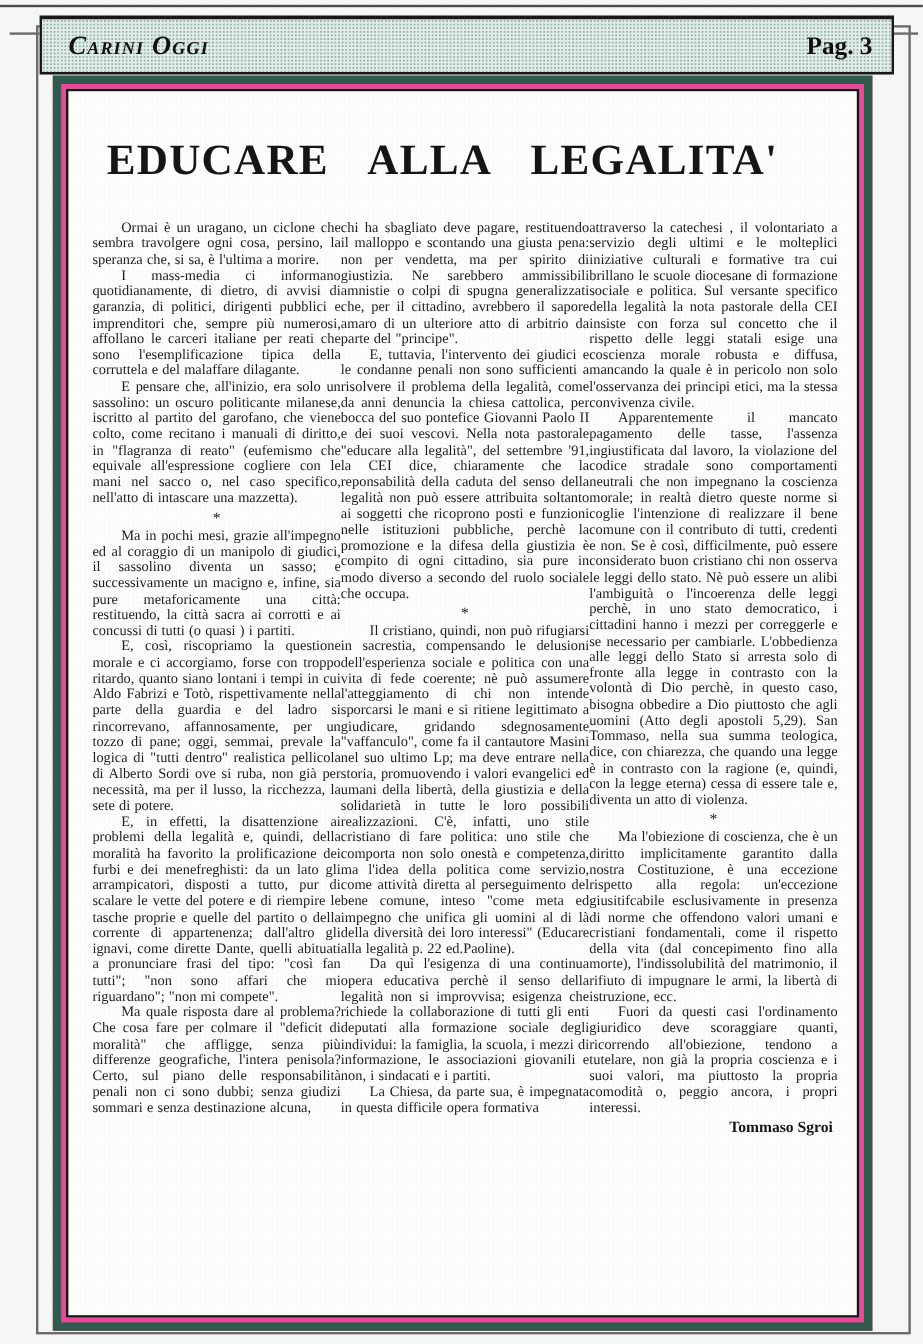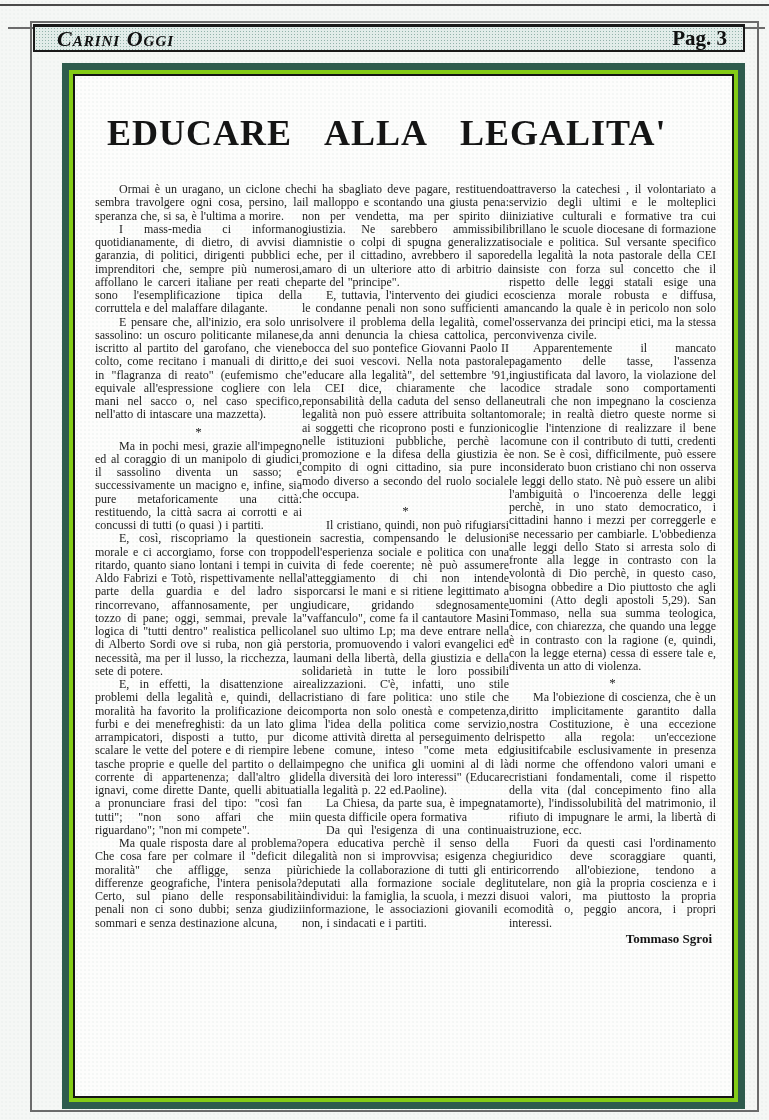--- a/index.html
+++ b/index.html
@@ -11,37 +11,37 @@
     background-size:4px 4px;
   }
   .top-rule{position:absolute;top:4px;left:0;width:769px;height:2px;background:#4a4a4a;}
   .page-frame{position:absolute;left:30px;top:21px;width:729px;height:1091px;
     border:2px solid #6b6b6b;box-sizing:border-box;}
   .tick{position:absolute;top:27px;height:2px;background:#6b6b6b;}
   .tick-left{left:8px;width:25px;}
   .tick-right{left:743px;width:22px;}
 
   .header-bar{
-    position:absolute;left:33px;top:24px;width:712px;height:28px;box-sizing:border-box;
+    position:absolute;left:33px;top:13px;width:712px;height:49px;box-sizing:border-box;
     border:2px solid #191919;border-top-width:3px;
     background-color:#e2ece9;
     background-image:radial-gradient(circle,#93b3ab 0.8px, transparent 1px);
     background-size:3px 3px;
     display:flex;align-items:center;justify-content:space-between;
     padding:0 16px 0 22px;
   }
   .masthead{
     font-style:italic;font-weight:bold;font-variant:small-caps;
     font-size:22px;letter-spacing:1px;color:#101010;
   }
   .page-label{font-weight:bold;font-size:21px;color:#101010;}
 
   .content-box{
-    position:absolute;left:62px;top:63px;width:683px;height:1046px;box-sizing:border-box;
-    border:7px solid #2e5b4d;background:#84cc16;
+    position:absolute;left:44px;top:63px;width:683px;height:1046px;box-sizing:border-box;
+    border:7px solid #2e5b4d;background:#ec4899;
   }
   .inner-frame{
     position:absolute;inset:4px;border:2px solid #151515;
     background-color:#fdfdfc;
     background-image:radial-gradient(circle, rgba(130,165,155,0.14) 0.6px, transparent 0.8px);
     background-size:4px 4px;
   }
   .article{position:absolute;inset:0;padding:28px 16px 8px 20px;box-sizing:border-box;}
 
   .title{margin:4px 0 0 12px;color:#151515;}
@@ -90,22 +90,22 @@
             <p class="indent">Ma in pochi mesi, grazie all'impegno ed al coraggio di un manipolo di giudici, il sassolino diventa un sasso; e successivamente un macigno e, infine, sia pure metaforicamente  una città: restituendo, la città sacra ai corrotti e ai concussi di tutti  (o quasi ) i partiti.</p>
             <p class="indent">E, così, riscopriamo la questione morale e ci accorgiamo, forse con troppo ritardo, quanto siano lontani i tempi in cui Aldo Fabrizi e Totò, rispettivamente nella parte della guardia e del ladro si rincorrevano, affannosamente, per un tozzo di pane; oggi, semmai, prevale la logica di "tutti dentro" realistica pellicola di Alberto Sordi ove si ruba, non già per necessità, ma per il lusso, la ricchezza, la sete di potere.</p>
             <p class="indent">E, in effetti, la disattenzione ai problemi della legalità e, quindi, della moralità ha favorito la prolificazione dei furbi e dei menefreghisti: da un lato gli arrampicatori, disposti a tutto, pur di scalare le vette del potere e di riempire le tasche proprie  e quelle del partito o della corrente di appartenenza; dall'altro gli ignavi, come dirette Dante, quelli abituati a pronunciare frasi del tipo: "così fan tutti"; "non sono affari che mi riguardano"; "non mi compete".</p>
             <p class="indent">Ma quale risposta dare al problema? Che cosa fare per colmare il "deficit di moralità" che affligge, senza più differenze geografiche, l'intera penisola? Certo, sul piano delle responsabilità penali non ci sono dubbi; senza giudizi sommari e senza destinazione alcuna,</p>
           </div>
           <div class="column">
             <p class="noindent">chi ha sbagliato deve pagare, restituendo il malloppo e scontando una giusta pena: non per vendetta, ma per spirito di giustizia. Ne  sarebbero ammissibili amnistie o colpi di spugna generalizzati che, per il cittadino, avrebbero il sapore amaro di un ulteriore atto di arbitrio da parte del "principe".</p>
             <p class="indent">E, tuttavia, l'intervento dei giudici e le condanne penali non sono sufficienti a risolvere il problema della legalità, come da anni denuncia la chiesa cattolica, per bocca del suo pontefice Giovanni Paolo II e dei  suoi vescovi. Nella nota pastorale  "educare alla legalità", del settembre '91, la CEI dice, chiaramente che la reponsabilità della caduta del senso della legalità non può essere attribuita soltanto ai soggetti che ricoprono posti e funzioni nelle istituzioni pubbliche, perchè la promozione e la difesa della giustizia  è compito di ogni cittadino, sia pure in modo diverso a secondo del ruolo sociale che occupa.</p>
             <div class="sep">*</div>
             <p class="indent">Il cristiano, quindi, non può rifugiarsi in sacrestia, compensando le delusioni dell'esperienza sociale e politica con una vita di fede coerente; nè può assumere  l'atteggiamento di chi non intende sporcarsi le mani e si ritiene legittimato a giudicare, gridando sdegnosamente "vaffanculo", come fa il cantautore Masini nel suo ultimo Lp; ma deve entrare nella storia, promuovendo i valori evangelici ed umani della libertà, della giustizia e della solidarietà in tutte le loro possibili realizzazioni. C'è,  infatti, uno stile cristiano di fare politica: uno stile che comporta non solo onestà e competenza, ma l'idea della politica come servizio, come attività diretta al perseguimento del bene comune, inteso "come meta ed impegno che unifica gli uomini al di là della diversità dei loro interessi" (Educare alla legalità p. 22 ed.Paoline).</p>
+            <p class="indent">Da quì l'esigenza di una continua opera educativa perchè il senso della legalità non si improvvisa; esigenza che richiede la collaborazione di tutti gli enti deputati alla formazione sociale degli individui: la famiglia, la scuola, i mezzi di informazione, le associazioni giovanili e non, i sindacati e i partiti.</p>
             <p class="indent">La Chiesa, da parte sua, è impegnata in questa difficile opera formativa</p>
-            <p class="indent">Da quì l'esigenza di una continua opera educativa perchè il senso della legalità non si improvvisa; esigenza che richiede la collaborazione di tutti gli enti deputati alla formazione sociale degli individui: la famiglia, la scuola, i mezzi di informazione, le associazioni giovanili e non, i sindacati e i partiti.</p>
           </div>
           <div class="column">
             <p class="noindent">attraverso la catechesi , il volontariato a servizio degli ultimi e le molteplici iniziative culturali e formative tra cui brillano le scuole diocesane di formazione sociale e politica. Sul versante specifico della legalità la nota pastorale della CEI   insiste con forza sul concetto che il rispetto delle leggi statali esige una coscienza morale robusta e diffusa, mancando la quale è in pericolo non solo l'osservanza dei principi etici, ma la stessa convivenza civile.</p>
             <p class="indent">Apparentemente il mancato pagamento delle tasse, l'assenza ingiustificata dal lavoro, la violazione del codice stradale sono comportamenti neutrali che non impegnano la coscienza morale; in realtà dietro queste norme si coglie l'intenzione di realizzare il bene comune con il contributo di tutti, credenti e non. Se è così, difficilmente, può essere considerato buon cristiano chi non osserva le leggi dello stato. Nè può essere un alibi l'ambiguità o l'incoerenza delle leggi perchè, in uno stato democratico, i cittadini hanno i mezzi per correggerle e se necessario per cambiarle. L'obbedienza alle leggi dello Stato si arresta solo di fronte alla legge in contrasto con la volontà di Dio perchè, in questo caso, bisogna obbedire a Dio piuttosto che agli uomini (Atto degli apostoli 5,29). San Tommaso, nella sua summa teologica, dice, con chiarezza, che quando una legge è in contrasto con la ragione (e, quindi, con la legge eterna) cessa di essere tale e, diventa un atto di violenza.</p>
             <div class="sep">*</div>
             <p class="indent">Ma l'obiezione di coscienza, che è un diritto implicitamente garantito dalla nostra Costituzione, è una eccezione rispetto alla regola: un'eccezione giusitifcabile esclusivamente in presenza di norme che offendono valori umani e cristiani fondamentali, come il rispetto della vita (dal concepimento fino alla morte), l'indissolubilità del matrimonio,  il rifiuto di impugnare le armi, la libertà di istruzione, ecc.</p>
             <p class="indent">Fuori da questi casi l'ordinamento giuridico deve scoraggiare quanti, ricorrendo all'obiezione, tendono a tutelare, non già la propria coscienza e i suoi valori, ma piuttosto la propria comodità o, peggio ancora, i propri interessi.</p>
             <div class="signature">Tommaso Sgroi</div>
           </div>
         </div>

